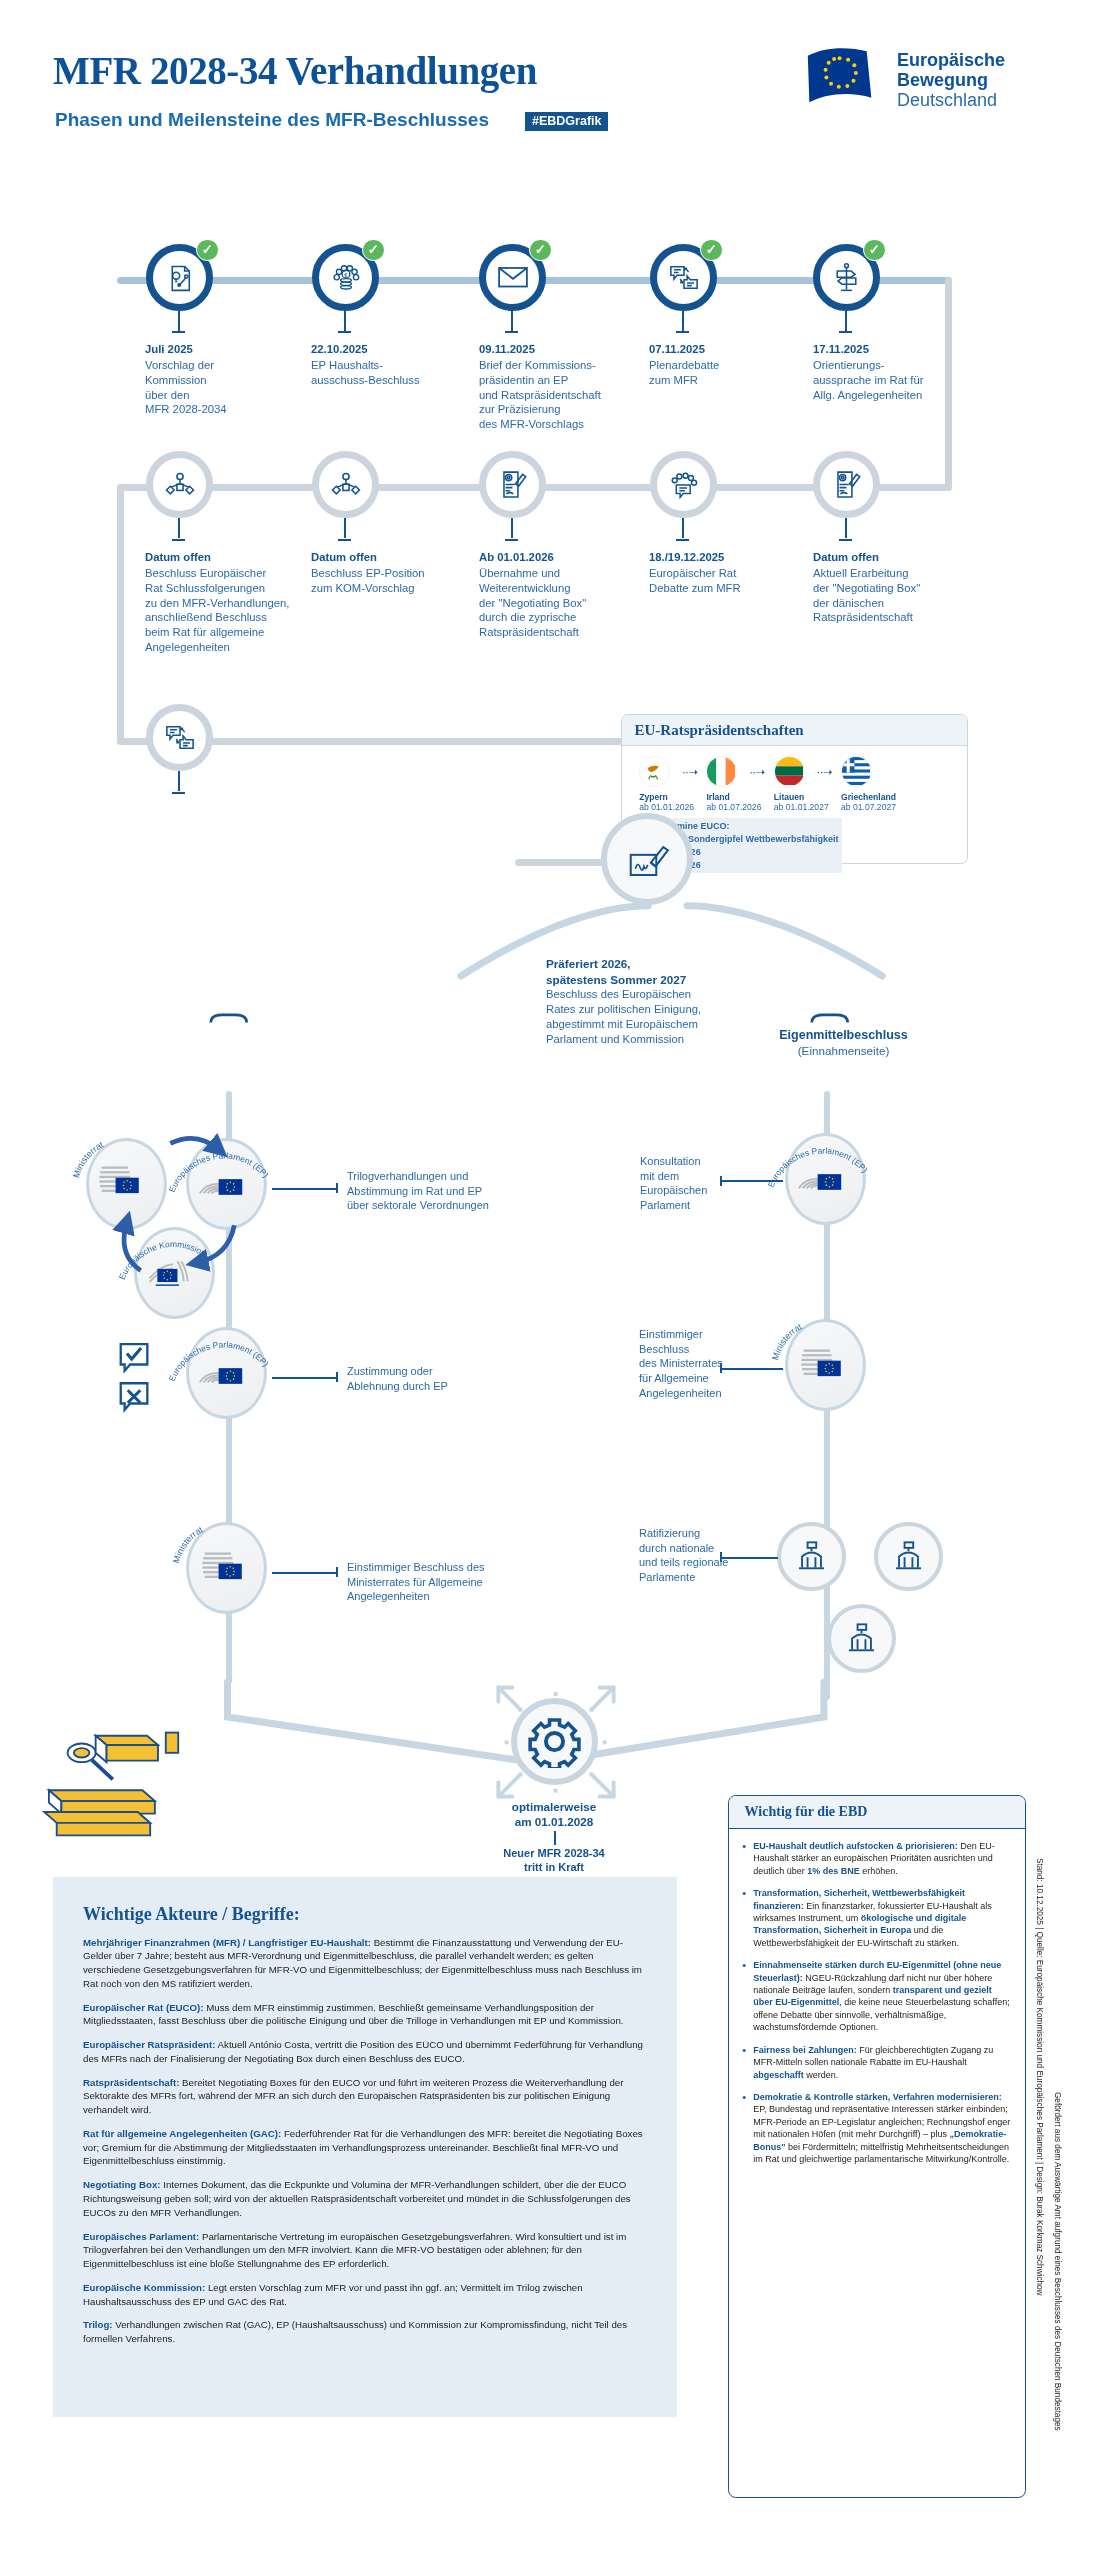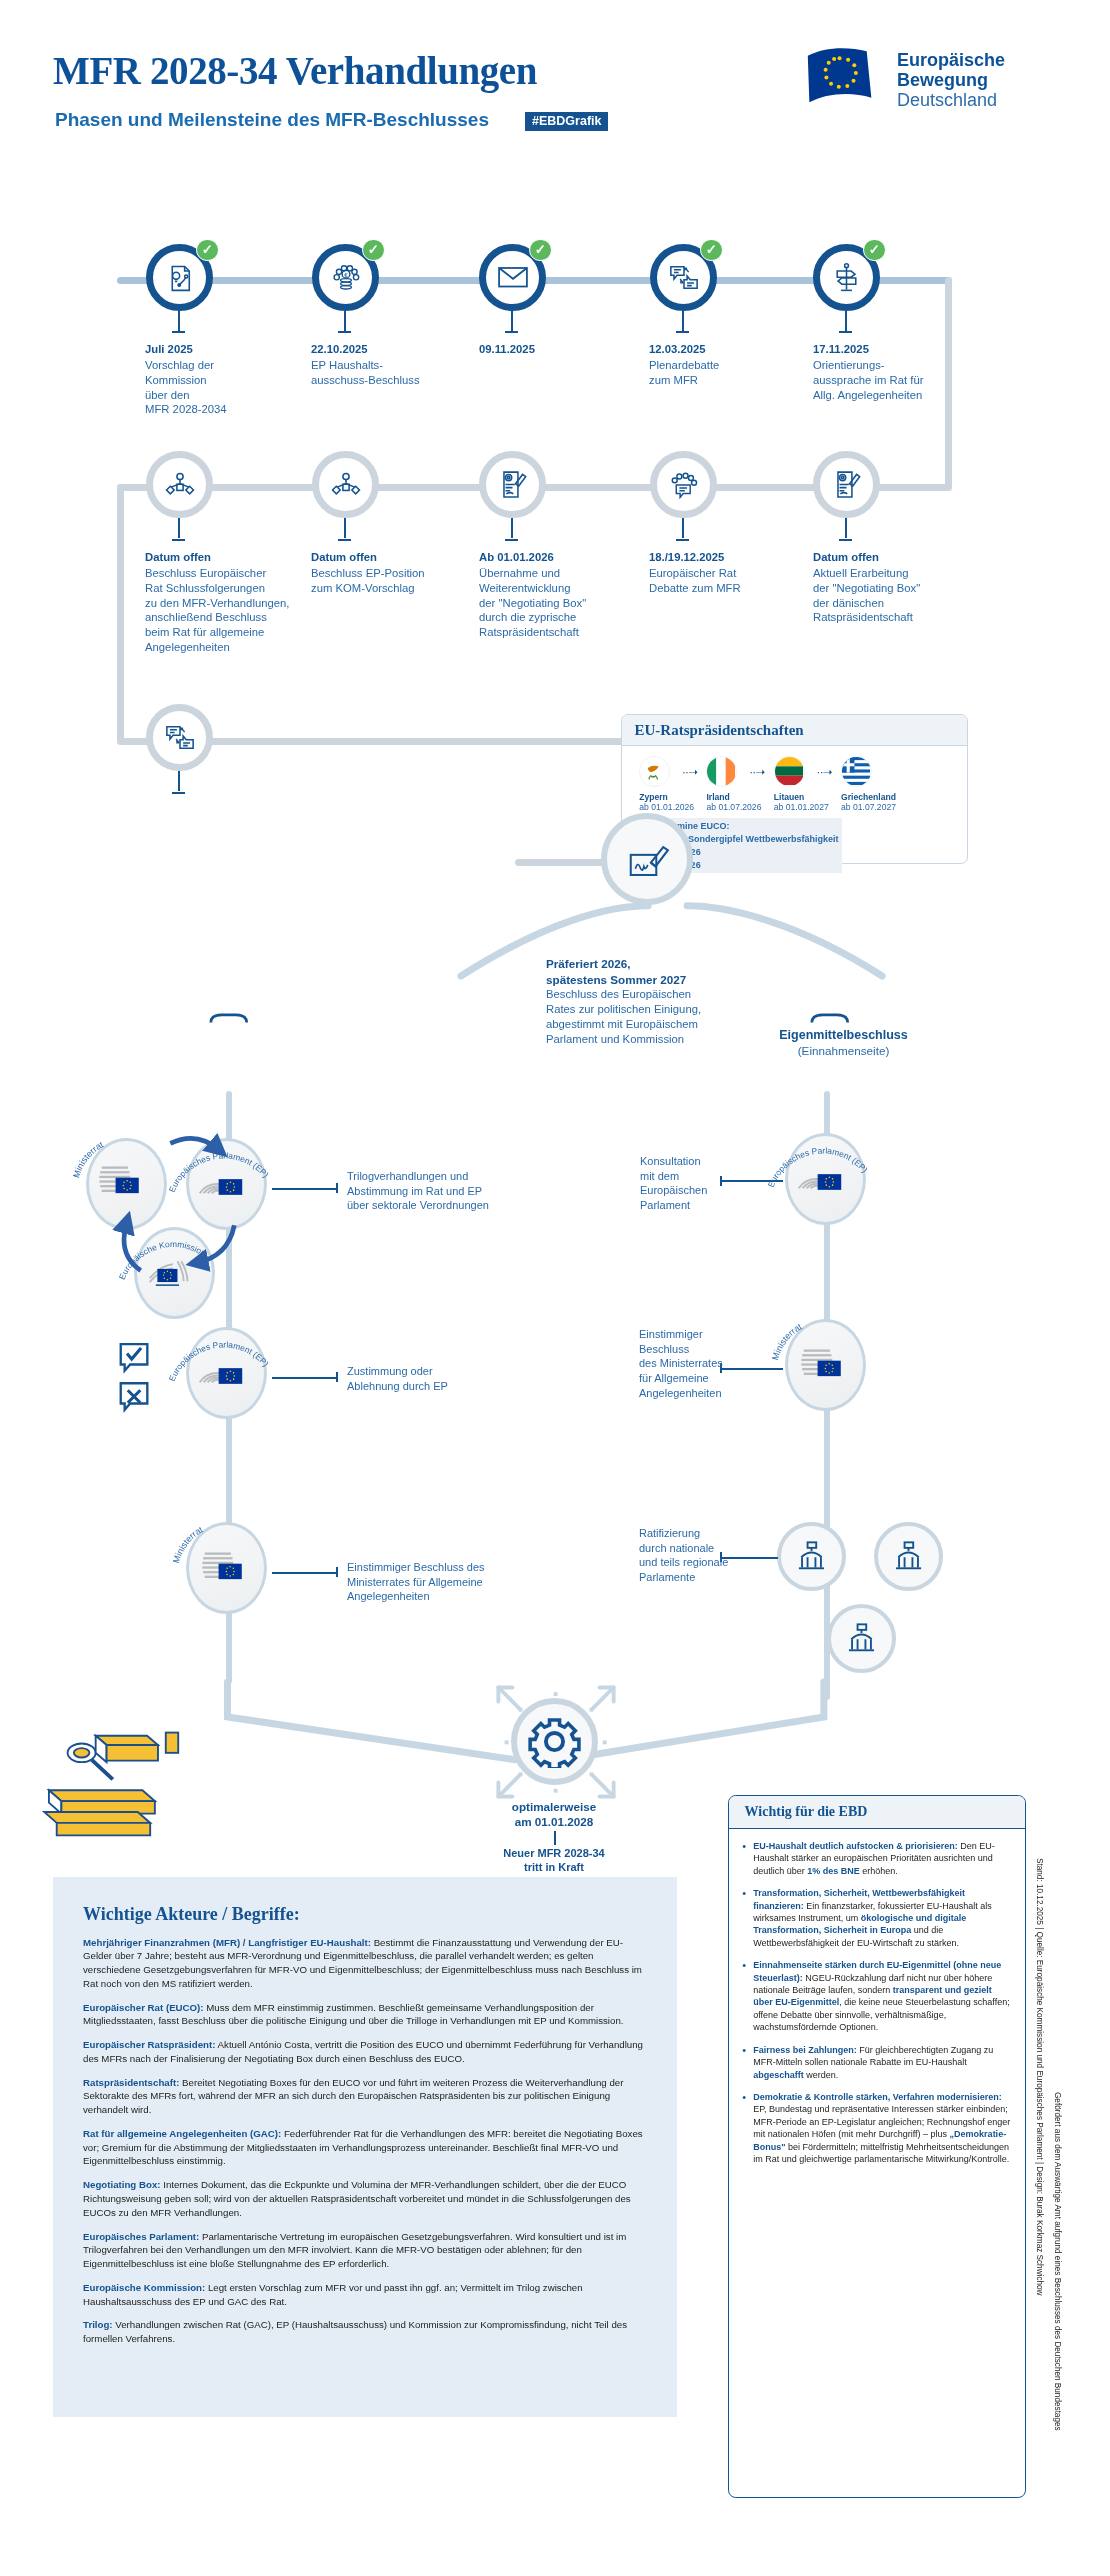--- a/index.html
+++ b/index.html
@@ -289,40 +289,45 @@
         <rect x="4" y="5" width="36" height="24"></rect>
           <path d="M4 5 L22 19 L40 5"></path>
       </svg>
     </div>
     <div class="check">✓</div>
   </div>
   <div class="stem" style="left:511px; top:311px; height:20px;"></div>
   <div class="stem-cap" style="left:505px; top:331px;"></div>
   <div class="tl-label" style="left:479px; top:342px;">
     <span class="d">09.11.2025</span>
+    <span class="t">Brief der Kommissions-
+präsidentin an EP
+und Ratspräsidentschaft
+zur Präzisierung
+des MFR-Vorschlags</span>
   </div>
 
   <div class="node" style="left:650px; top:244px;">
     <div class="ring"></div>
     <div class="glyph">
       <svg width="34" height="31" viewBox="0 0 44 40" fill="none" stroke="#14538f" stroke-width="2">
         <path d="M5 6 h17 v11 h-9 l-4 5 v-5 h-4 z"></path>
           <path d="M9 10 h9 M9 13.5 h6"></path>
         <path d="M22 36 h17 v-11 h-9 l-4 -5 v5 h-4 z" transform="translate(0,-2)"></path>
         <path d="M26 27 h9 M26 30.5 h6"></path>
         <path d="M28 13 l-4 -5 M26 8 h-3 v3" stroke-width="1.8"></path>
         <path d="M17 22 l4 5 M21 27 h-3 v-3" stroke-width="1.8"></path>
       </svg>
     </div>
     <div class="check">✓</div>
   </div>
   <div class="stem" style="left:682px; top:311px; height:20px;"></div>
   <div class="stem-cap" style="left:676px; top:331px;"></div>
   <div class="tl-label" style="left:649px; top:342px;">
-    <span class="d">12.03.2025</span>
+    <span class="d">07.11.2025</span>
     <span class="t">Plenardebatte
 zum MFR</span>
   </div>
 
   <div class="node" style="left:813px; top:244px;">
     <div class="ring"></div>
     <div class="glyph">
       <svg width="31" height="34" viewBox="0 0 40 44" fill="none" stroke="#14538f" stroke-width="2">
         <circle cx="20" cy="6" r="2.5"></circle>
         <path d="M20 9 v28"></path>

